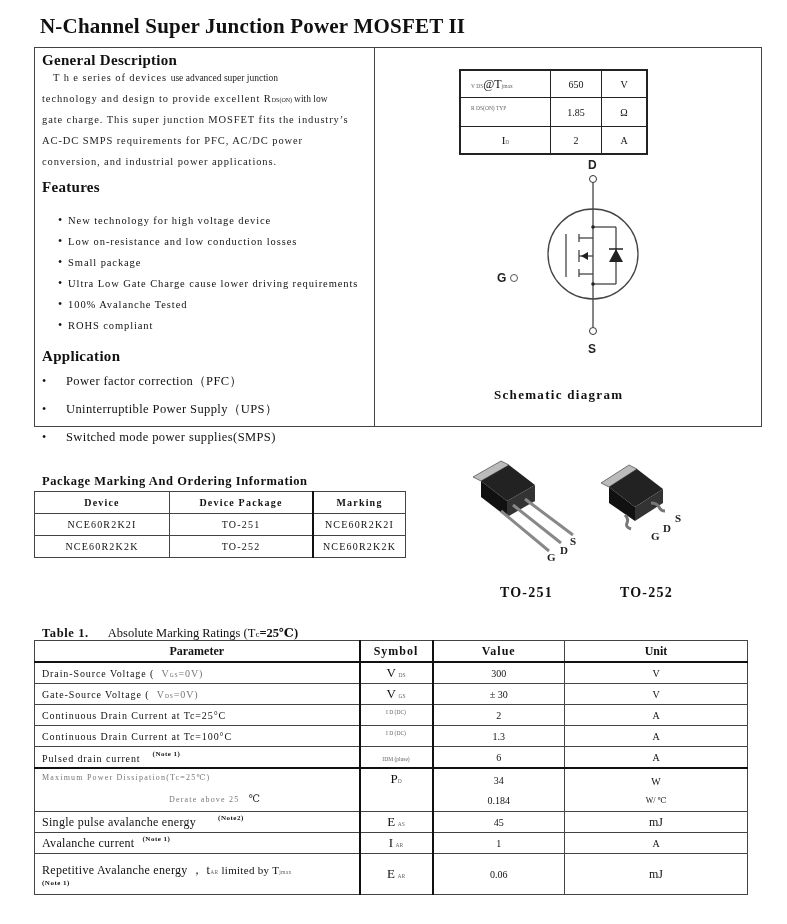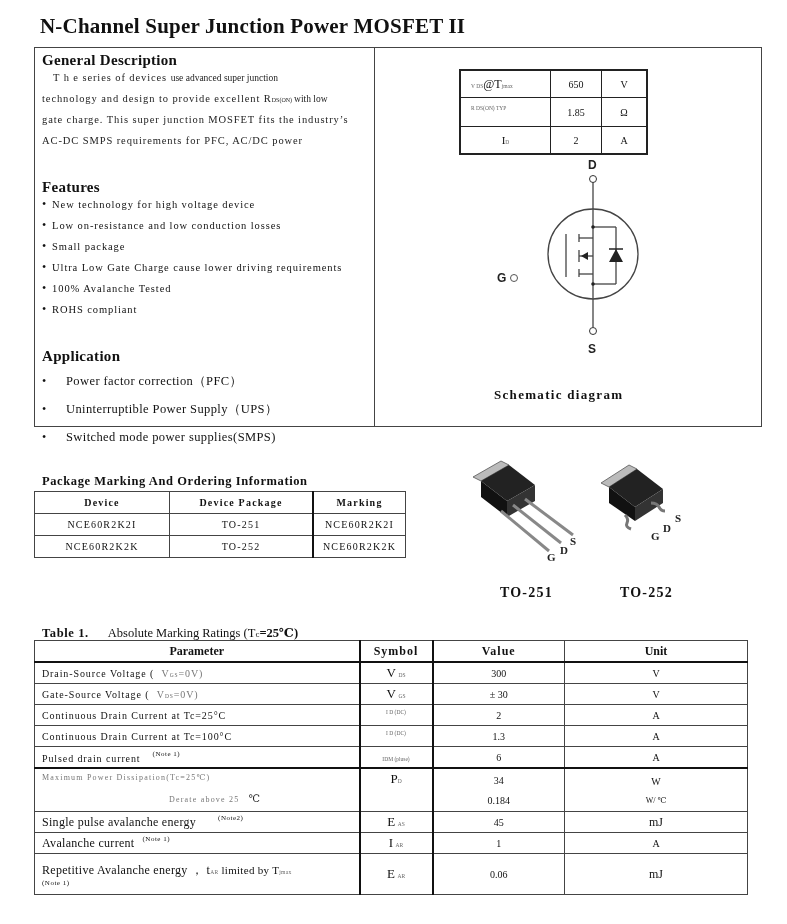--- a/index.html
+++ b/index.html
@@ -6,21 +6,21 @@
   body { width:787px; height:924px; position:relative; overflow:hidden; font-family:"Liberation Serif","DejaVu Serif",serif; color:#111; }
   .abs { position:absolute; }
   .title { left:40px; top:14px; font-size:21px; font-weight:bold; letter-spacing:0.2px; }
   .topbox { left:34px; top:47px; width:728px; height:380px; border:1.5px solid #444; box-sizing:border-box; }
   .vdiv { left:374px; top:47px; width:0; height:380px; border-left:1.5px solid #444; }
   .h2 { font-size:15px; font-weight:bold; letter-spacing:0.3px; }
   .body-txt { font-size:10.5px; letter-spacing:0.9px; color:#222; }
   .desc p { margin:0; height:21px; line-height:21px; white-space:nowrap; }
   .sub { font-size:6px; vertical-align:baseline; letter-spacing:0; }
   .sm { font-size:9.5px; letter-spacing:0; }
-  ul.feat { list-style:none; margin:0; padding:0; }
+  ul.feat { list-style:none; margin:16px; padding:0; }
   ul.feat li { height:21px; line-height:21px; font-size:10.5px; letter-spacing:0.9px; white-space:nowrap; }
   ul.feat li::before { content:"•"; margin-right:5px; font-size:12px; }
   ul.app { list-style:none; margin:0; padding:0; }
   ul.app li { height:21px; line-height:21px; font-size:12.5px; letter-spacing:0.4px; white-space:nowrap;margin-top:7px; }
   ul.app li .dot { display:inline-block; width:24px; font-size:12px; }
   table { border-collapse:collapse; }
   .ratings td { border:1px solid #222; text-align:center; font-size:10px; height:24px; }
   .ratings { border:2px solid #222; }
   .order { border:1.5px solid #222; }
   .order th, .order td { border:1px solid #444; text-align:center; font-size:10px; letter-spacing:1.2px; font-weight:normal; height:19px; }
@@ -29,37 +29,38 @@
   .amr { left:34px; top:640px; width:714px; border:1.5px solid #222; table-layout:fixed; }
   .amr th, .amr td { border:1px solid #444; font-size:10px; height:20px; padding:0; }
   .amr th { font-size:12px; font-weight:bold; height:20px; letter-spacing:1px; }
   .amr td.p { text-align:left; padding-left:7px; letter-spacing:0.9px; }
   .amr td.c { text-align:center; }
   .amr .bl { border-left:2px solid #111; }
   .amr .bt { border-top:2px solid #111; }
   .gray { color:#777; }
   .sym-big { font-size:13px; }
   .tiny { font-size:5.5px; color:#666; }
-  .note { font-size:7px; font-weight:normal; letter-spacing:0.5px; vertical-align:6px; margin-left:12px; }
+  .note { font-size:7px; font-weight:bold; letter-spacing:0.5px; vertical-align:6px; margin-left:12px; }
   .pkglabel { font-size:14px; font-weight:bold; letter-spacing:1.2px; }
 </style>
 </head>
 <body>
 
 <div class="abs title">N-Channel Super Junction Power MOSFET II</div>
 
 <div class="abs topbox"></div>
 <div class="abs vdiv"></div>
 
 <div class="abs h2" style="left:42px; top:52px;">General Description</div>
 <div class="abs desc body-txt" style="left:42px; top:67px;">
   <p><span style="padding-left:11px">T h e  series of devices </span><span class="sm">use advanced super junction</span></p>
   <p><span>technology and design to provide excellent R</span><span class="sub">DS(ON)</span><span class="sm" style="margin-left:2px">with low</span></p>
   <p>gate charge. This super junction MOSFET fits the industry’s</p>
   <p>AC-DC SMPS requirements for PFC, AC/DC power</p>
+  <p>conversion, and industrial power applications.</p>
 </div>
 
 <div class="abs h2" style="left:42px; top:179px;">Features</div>
 <ul class="abs feat" style="left:42px; top:194px;">
   <li>New technology for high voltage device</li>
   <li>Low on-resistance and low conduction losses</li>
   <li>Small package</li>
   <li>Ultra Low Gate Charge cause lower driving requirements</li>
   <li>100% Avalanche Tested</li>
   <li>ROHS compliant</li>

